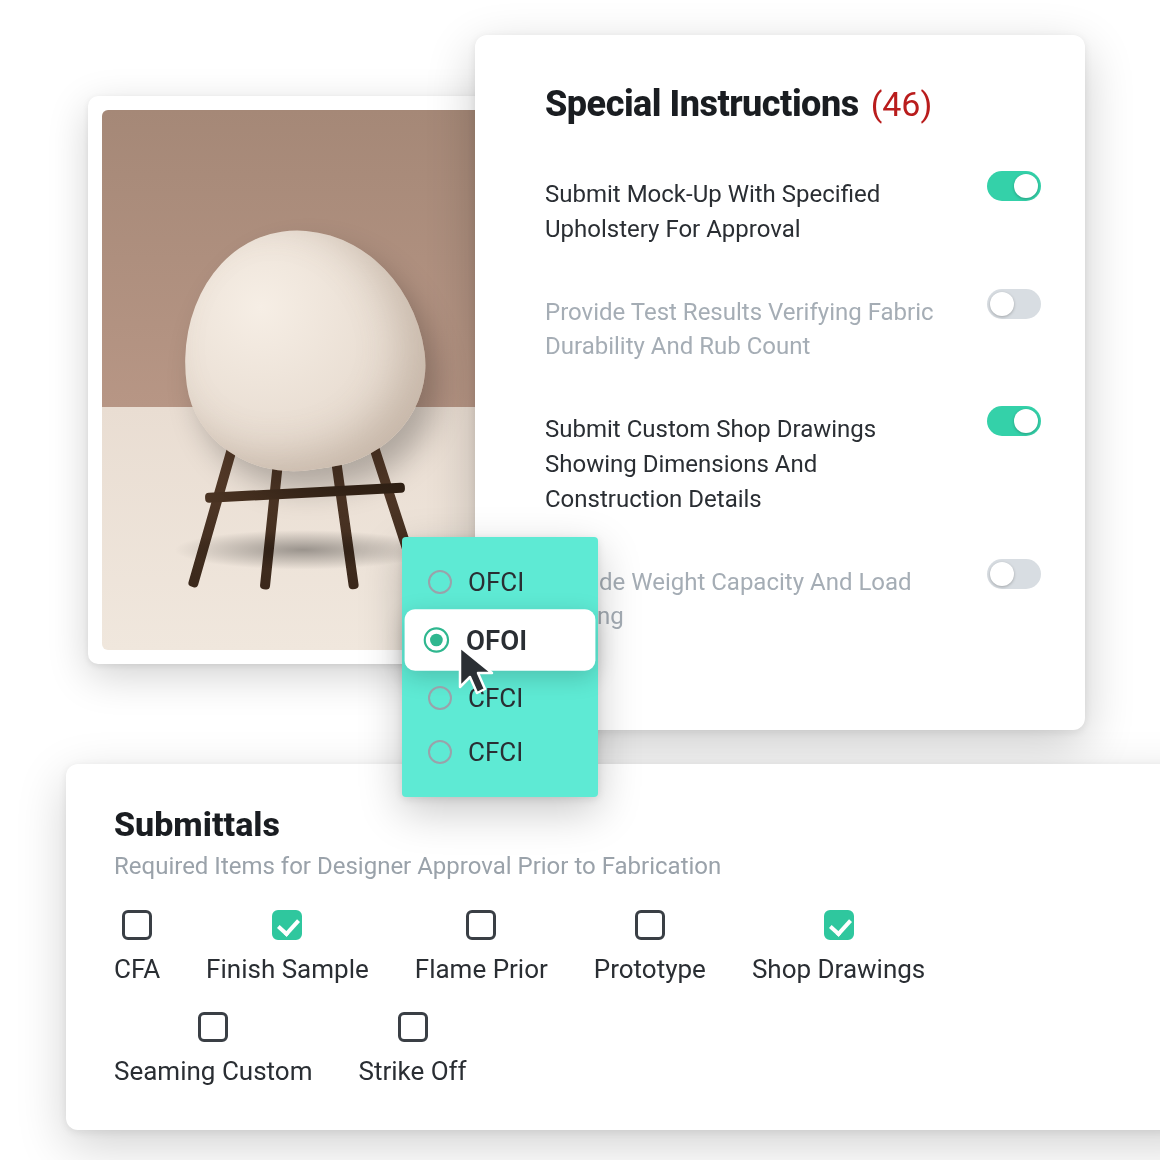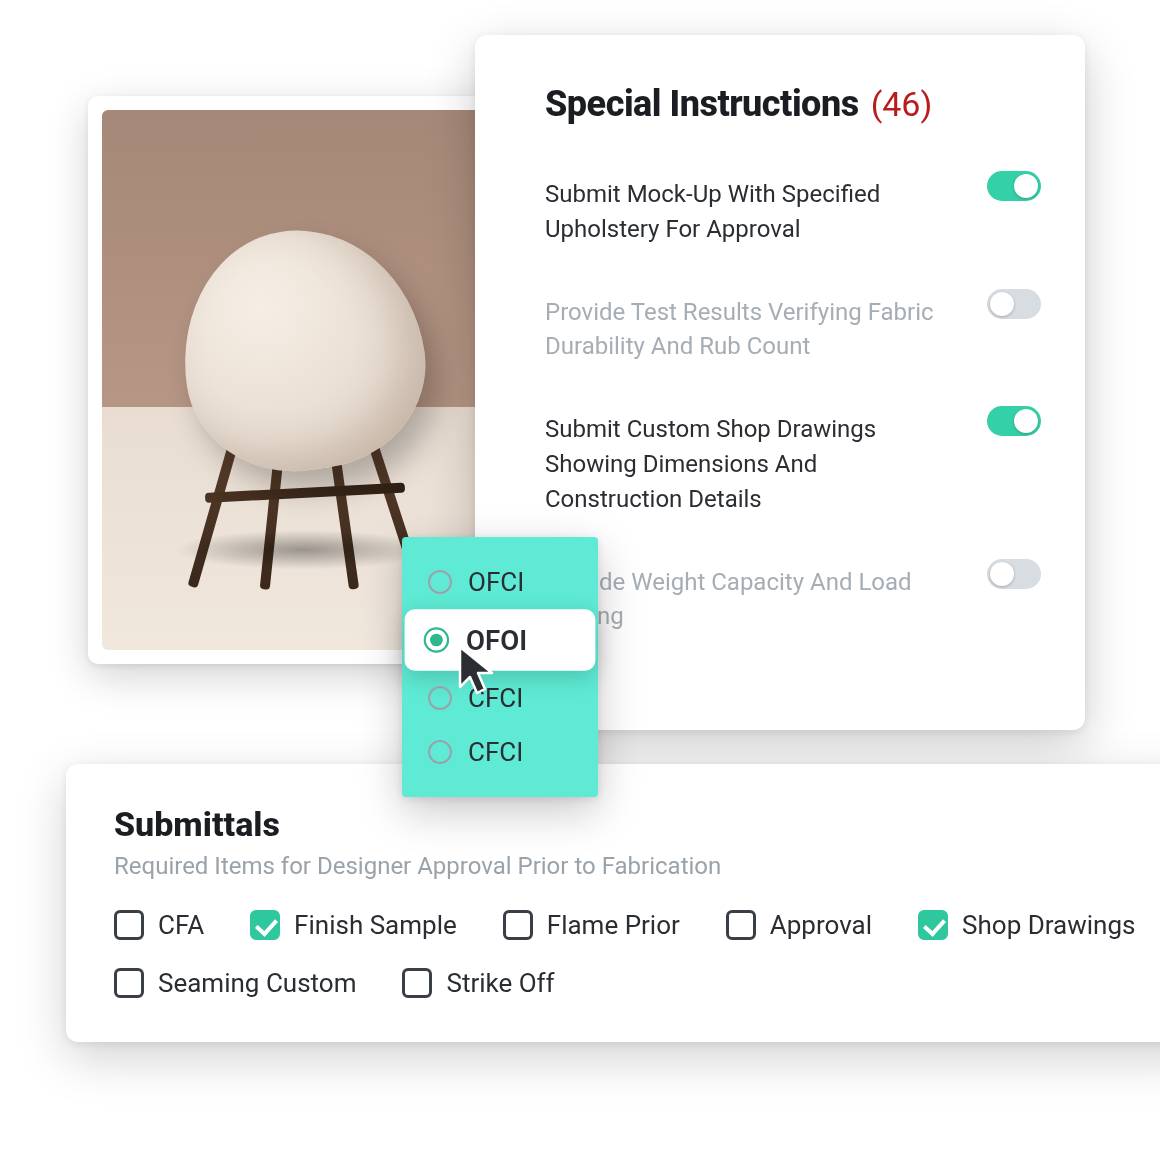--- a/index.html
+++ b/index.html
@@ -235,20 +235,21 @@
     flex-wrap: wrap;
     column-gap: 46px;
     row-gap: 28px;
   }
   .check-item {
     display: flex;
     align-items: center;
     gap: 14px;
     font-size: 26px;
     color: #2a2e33;
+    flex-direction: column;
   }
   .checkbox {
     width: 30px; height: 30px;
     border: 3px solid #3a3f45;
     border-radius: 6px;
     flex-shrink: 0;
     position: relative;
   }
   .checkbox.checked {
     background: #2fc79e;
@@ -352,21 +353,21 @@
         <div class="check-item">
           <div class="checkbox checked"></div>
           <span>Finish Sample</span>
         </div>
         <div class="check-item">
           <div class="checkbox"></div>
           <span>Flame Prior</span>
         </div>
         <div class="check-item">
           <div class="checkbox"></div>
-          <span>Approval</span>
+          <span>Prototype</span>
         </div>
         <div class="check-item">
           <div class="checkbox checked"></div>
           <span>Shop Drawings</span>
         </div>
         <div class="check-item">
           <div class="checkbox"></div>
           <span>Seaming Custom</span>
         </div>
         <div class="check-item">

